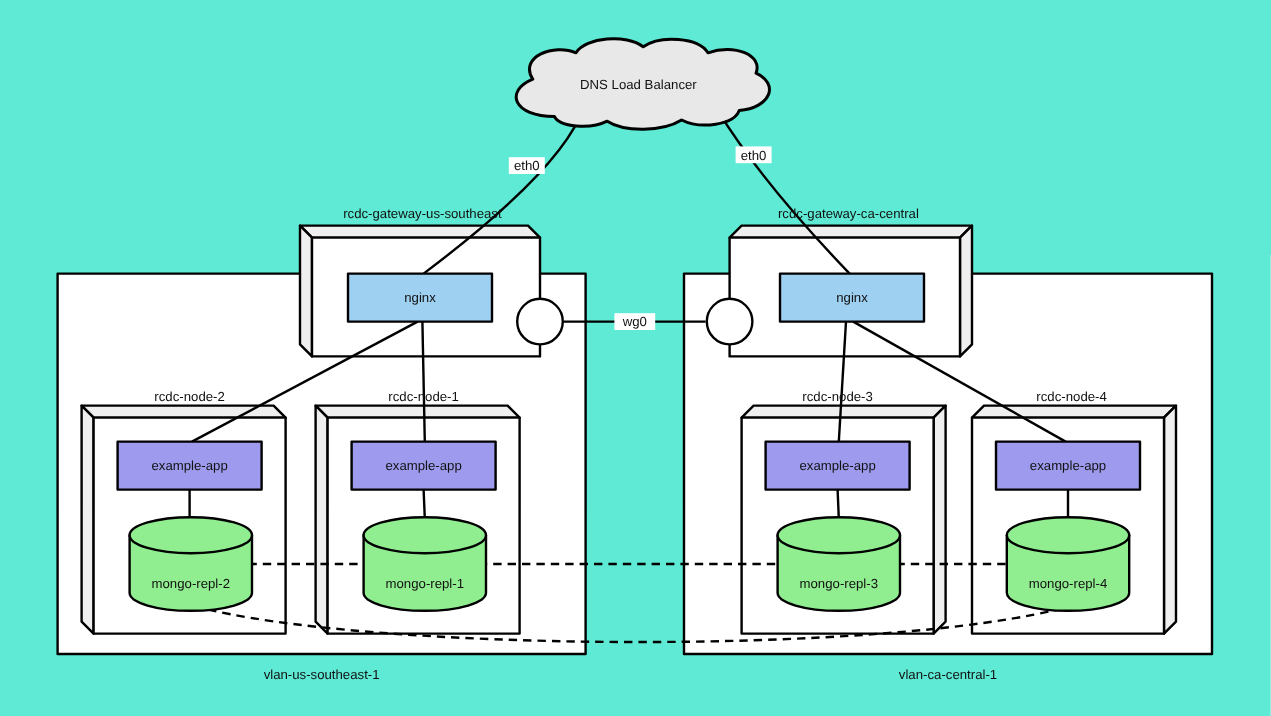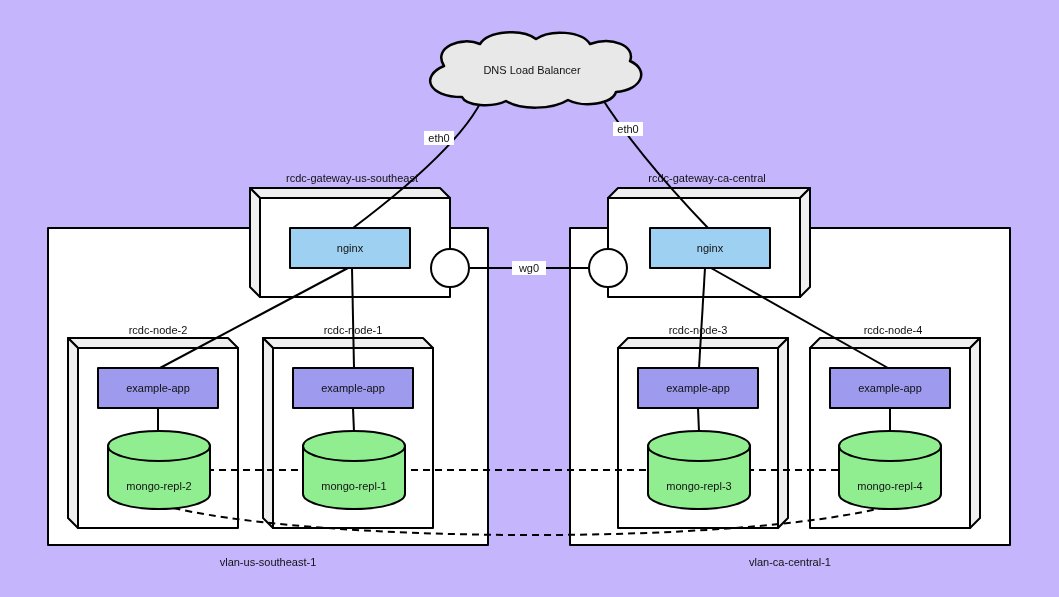--- a/index.html
+++ b/index.html
@@ -1,20 +1,20 @@
 <!DOCTYPE html>
 <html><head>
 <meta charset="utf-8">
 <style>
   html, body { margin: 0; padding: 0; background: #ffffff; }
   .page {
     position: relative;
     width: 1059px;
     height: 597px;
-    background: #c4b5fd;
+    background: #5eead4;
     font-family: "Liberation Sans", "DejaVu Sans", sans-serif;
   }
   svg { display: block; }
   .lbl {
     font-family: "Liberation Sans", "DejaVu Sans", sans-serif;
     font-size: 11px;
     fill: #111111;
     text-anchor: middle;
   }
   .stroke2  { stroke: #000000; stroke-width: 2;   stroke-linejoin: round; }

